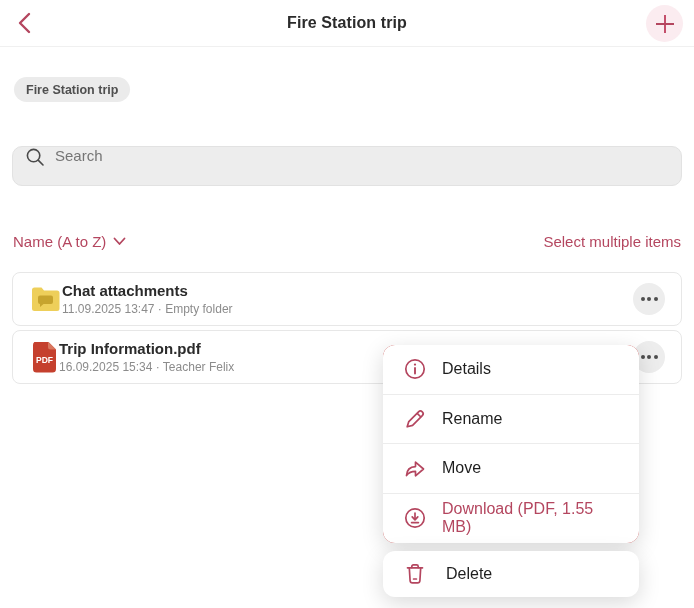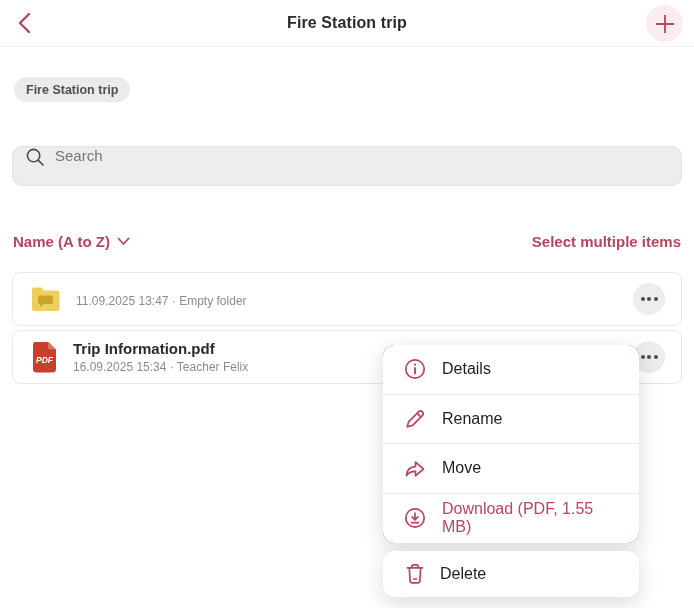--- a/index.html
+++ b/index.html
@@ -54,33 +54,33 @@
   .search-bar input::placeholder { color:#757575; }
 
   
   .sort-row {
     position:absolute; left:13px; right:13px; top:231px; height:20px;
     display:flex; align-items:center; justify-content:space-between;
   }
   .sort-btn, .select-btn {
     background:none; border:none; cursor:pointer; padding:0;
     font-family:"Liberation Sans", sans-serif;
-    font-size:15px; font-weight:700; color:#b4465f;
+    font-size:15px; font-weight:400; color:#b4465f;
     display:flex; align-items:center; gap:7px;
   }
 
   
   .file-row {
     position:absolute; left:12px; width:670px; height:54px;
     background:#fff; border:1px solid #e7e7e7; border-radius:8px;
     display:flex; align-items:center; padding:0 16px 0 18px;
   }
   .row-1 { top:272px; }
   .row-2 { top:330px; }
-  .file-icon { margin-right:15px; flex:0 0 auto;font-style:italic; }
+  .file-icon { margin-right:1px; flex:0 0 auto; }
   .file-text { display:flex; flex-direction:column; }
   .file-name { font-size:15px; font-weight:600; color:#2b2b2b; line-height:17px; }
   .file-meta { font-size:12px; color:#8c8c8c; margin-top:3px; }
   .more-btn {
     margin-left:auto; width:32px; height:32px; border-radius:50%;
     background:#ededed; border:none; cursor:pointer;
     display:flex; align-items:center; justify-content:center; gap:2.5px;
   }
   .more-btn i { width:4px; height:4px; border-radius:50%; background:#4d4d4d; display:block; }
 
@@ -97,21 +97,21 @@
     font-size:16px; color:#1e1e1e; cursor:pointer; background:#fff;
   }
   .menu-item:last-child { border-bottom:none;justify-content:center; }
   .menu-item.accent { color:#b4465f; }
   .menu-icon { flex:0 0 24px; }
 
   .delete-card {
     position:absolute; left:383px; top:551px; width:256px; height:46px;
     background:#fff; border-radius:12px;
     box-shadow:0 6px 22px rgba(0,0,0,.15);
-    display:flex; align-items:center; gap:13px; padding:0 20px;
+    display:flex; align-items:center; gap:19px; padding:0 20px;
     font-size:16px; color:#1e1e1e; cursor:pointer; z-index:5;
   }
 </style>
 </head>
 <body>
 
 <div class="header">
   <button class="back-btn">
     <span>
       <svg width="13" height="22" viewBox="0 0 13 22" fill="none">
@@ -159,20 +159,21 @@
 </div>
 
 <div class="file-row row-1">
   <span class="file-icon">
     <svg width="30" height="26" viewBox="0 0 30 26" fill="none">
       <path d="M1 4 a2.5 2.5 0 0 1 2.5-2.5 h7 l2.5 3 h13 a2.5 2.5 0 0 1 2.5 2.5 v15.5 a2.5 2.5 0 0 1 -2.5 2.5 h-22.5 a2.5 2.5 0 0 1 -2.5 -2.5 Z" fill="#eecf5a"></path>
       <path d="M9 9.5 h11 a2 2 0 0 1 2 2 v4.5 a2 2 0 0 1 -2 2 h-7.5 l-3.5 3 v-3 a2 2 0 0 1 -2 -2 v-4.5 a2 2 0 0 1 2 -2 Z" fill="#c7a42e"></path>
     </svg>
   </span>
   <div class="file-text">
+    <span class="file-name">Chat attachments</span>
     <span class="file-meta">11.09.2025 13:47 · Empty folder</span>
   </div>
   <button class="more-btn">
     <i></i>
       <i></i>
       <i></i>
   </button>
 </div>
 
 <div class="file-row row-2">

